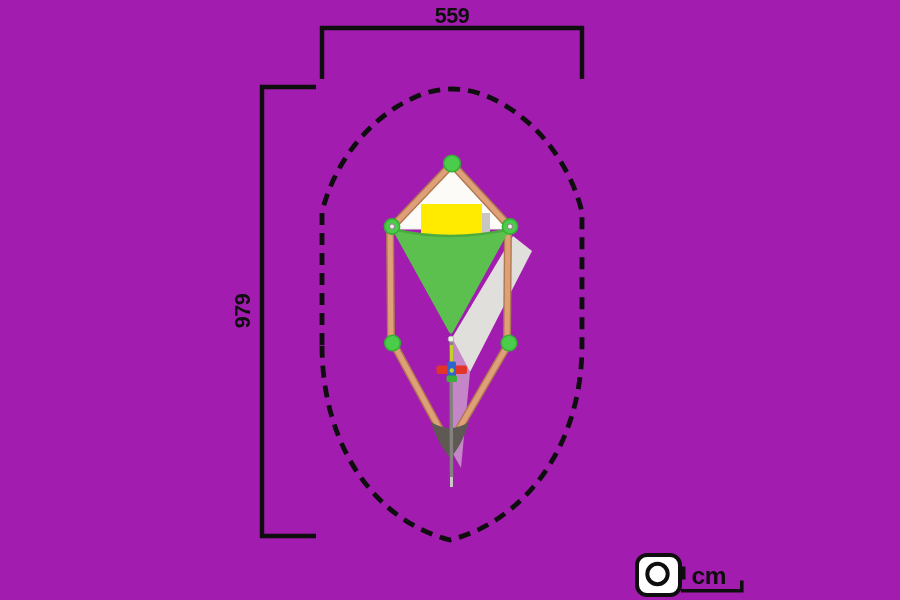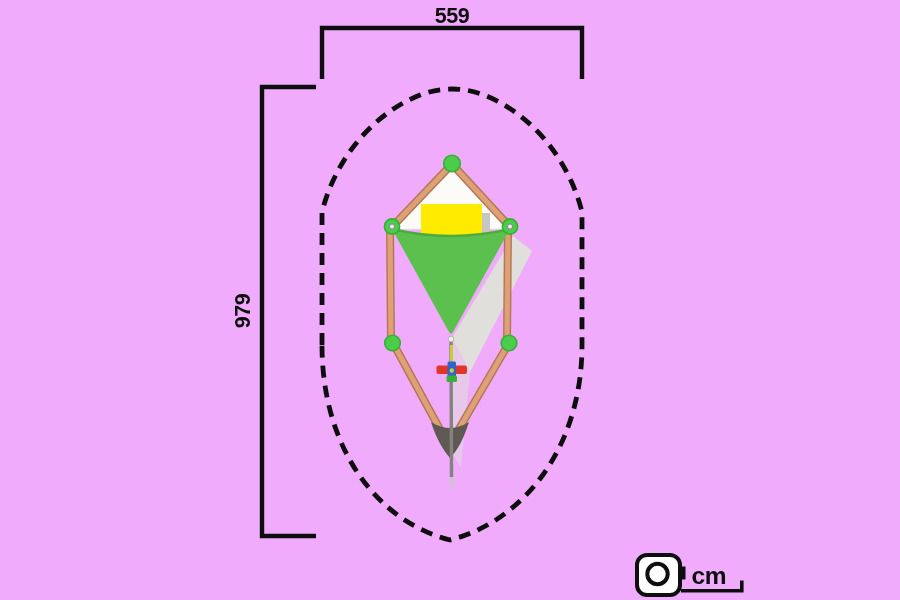--- a/index.html
+++ b/index.html
@@ -1,16 +1,16 @@
 <!DOCTYPE html>
 <html><head>
 <meta charset="utf-8">
 <style>
   html,body{margin:0;padding:0;background:#ffffff;}
-  .canvas{position:relative;width:900px;height:600px;background:#f0abfc;overflow:hidden;text-decoration:underline;}
+  .canvas{position:relative;width:900px;height:600px;background:#a21caf;overflow:hidden;text-decoration:underline;}
   svg{display:block;}
   text{font-family:"Liberation Sans","DejaVu Sans",sans-serif;font-weight:700;fill:#0e0e0e;}
   .dim-label{font-size:21.5px;letter-spacing:-0.5px;}
   .unit-label{font-size:24.5px;letter-spacing:-0.3px;}
 </style>
 </head>
 <body>
 
 <div class="canvas">
 <svg width="900" height="600" viewBox="0 0 900 600">

